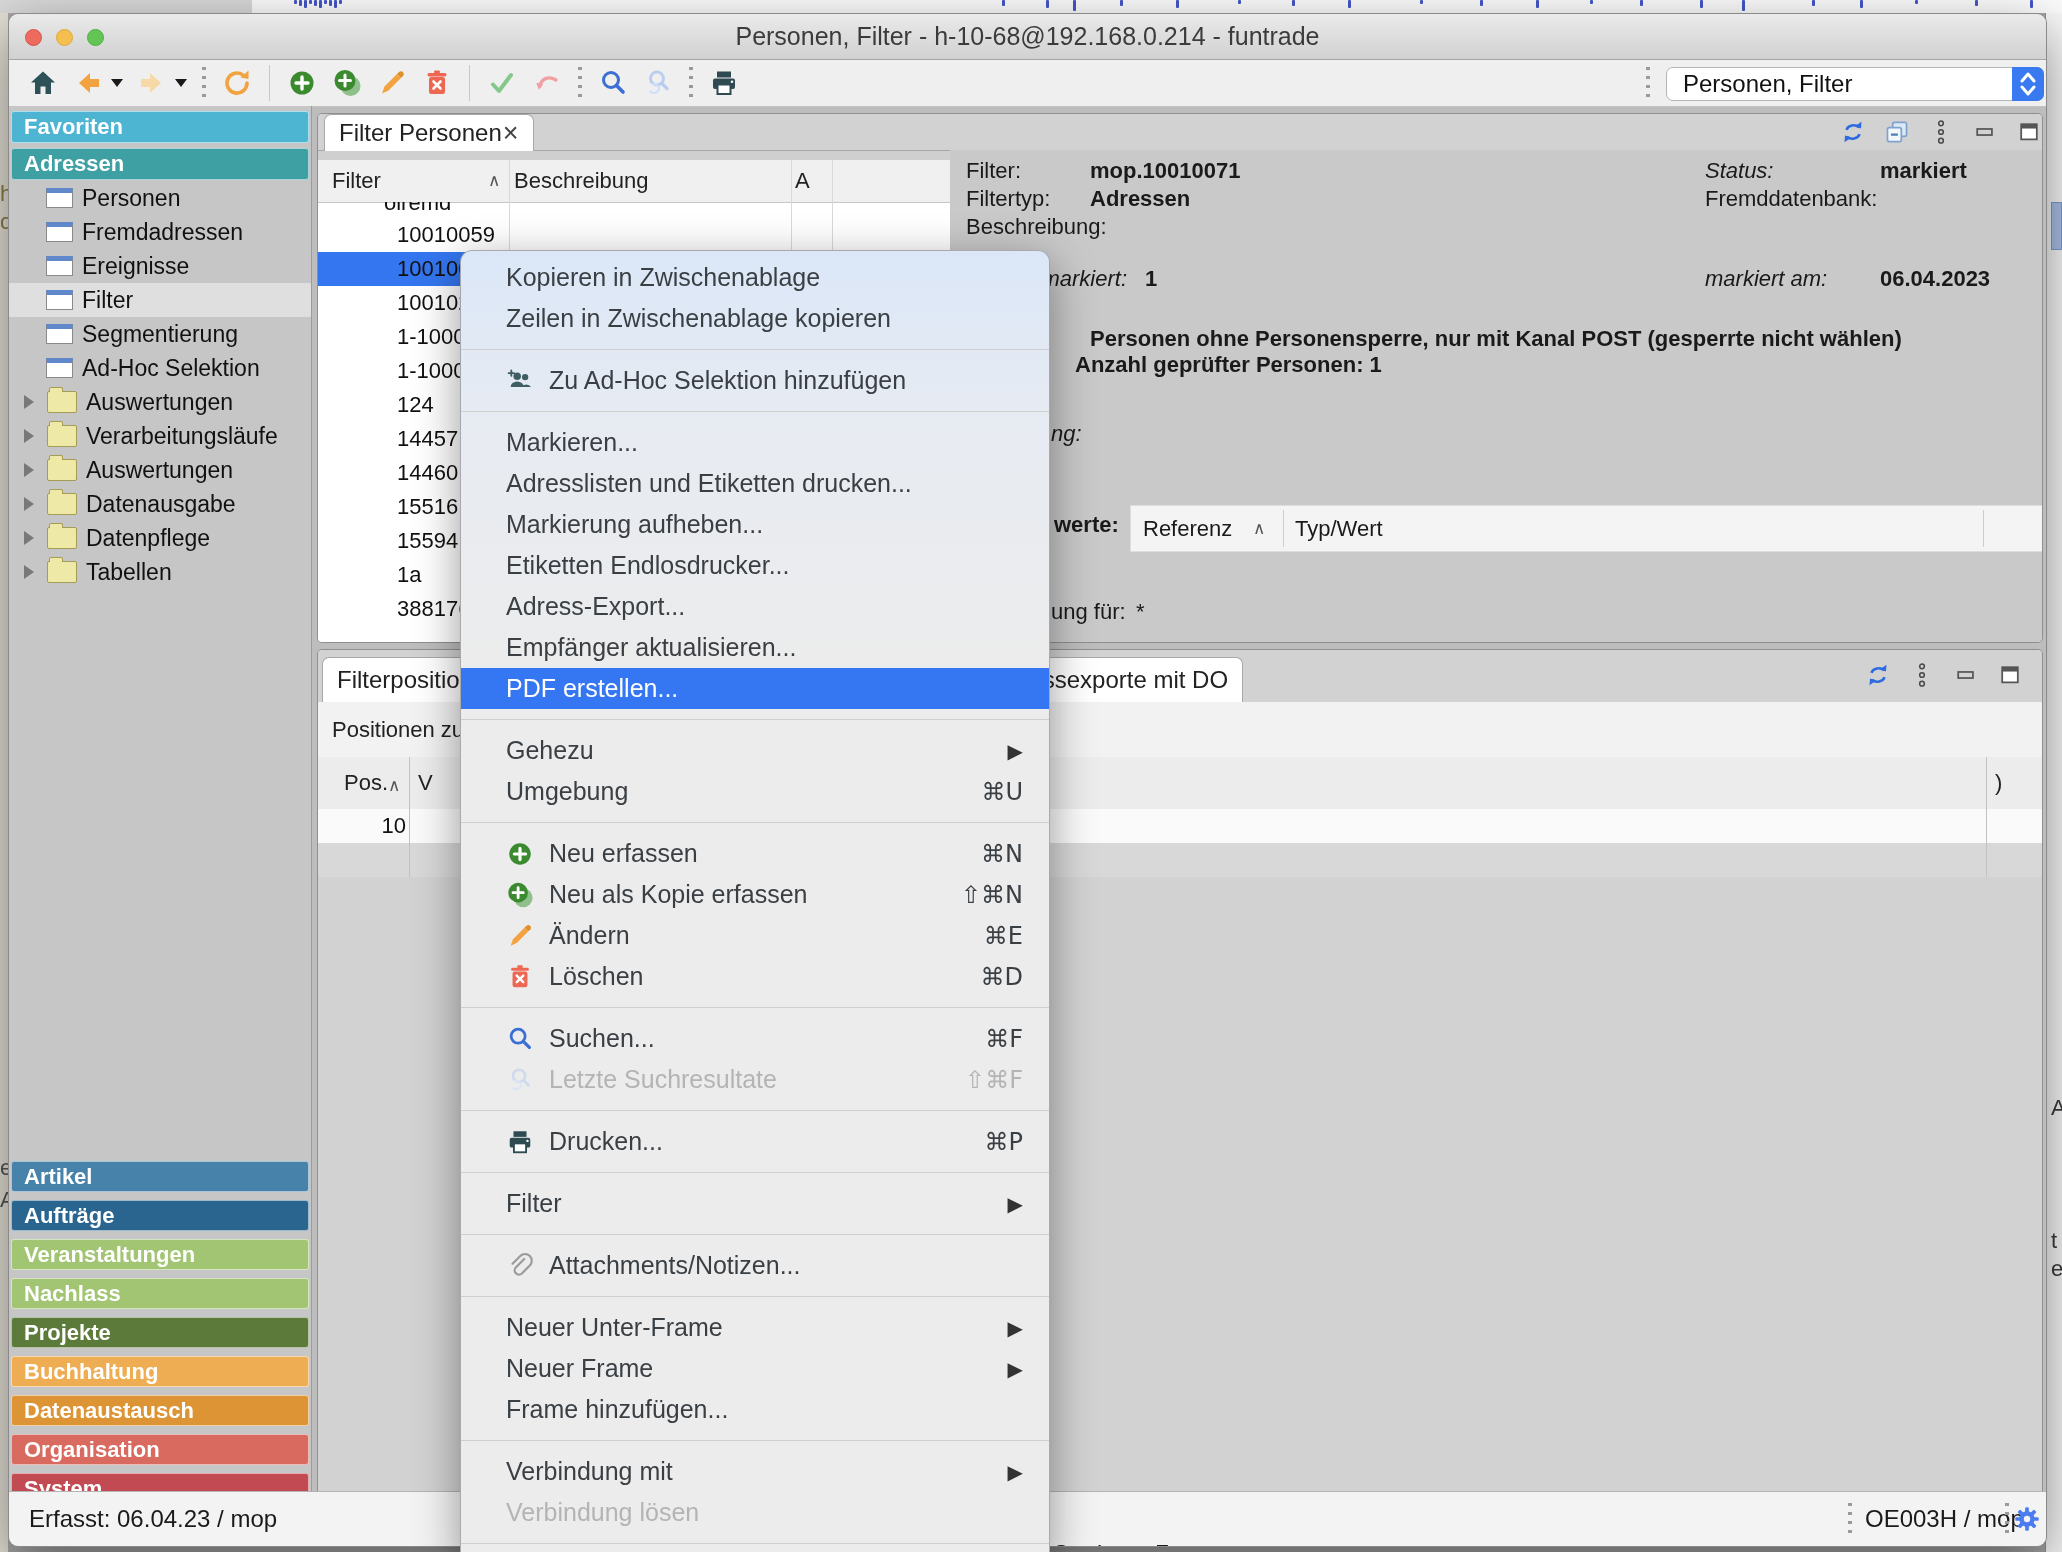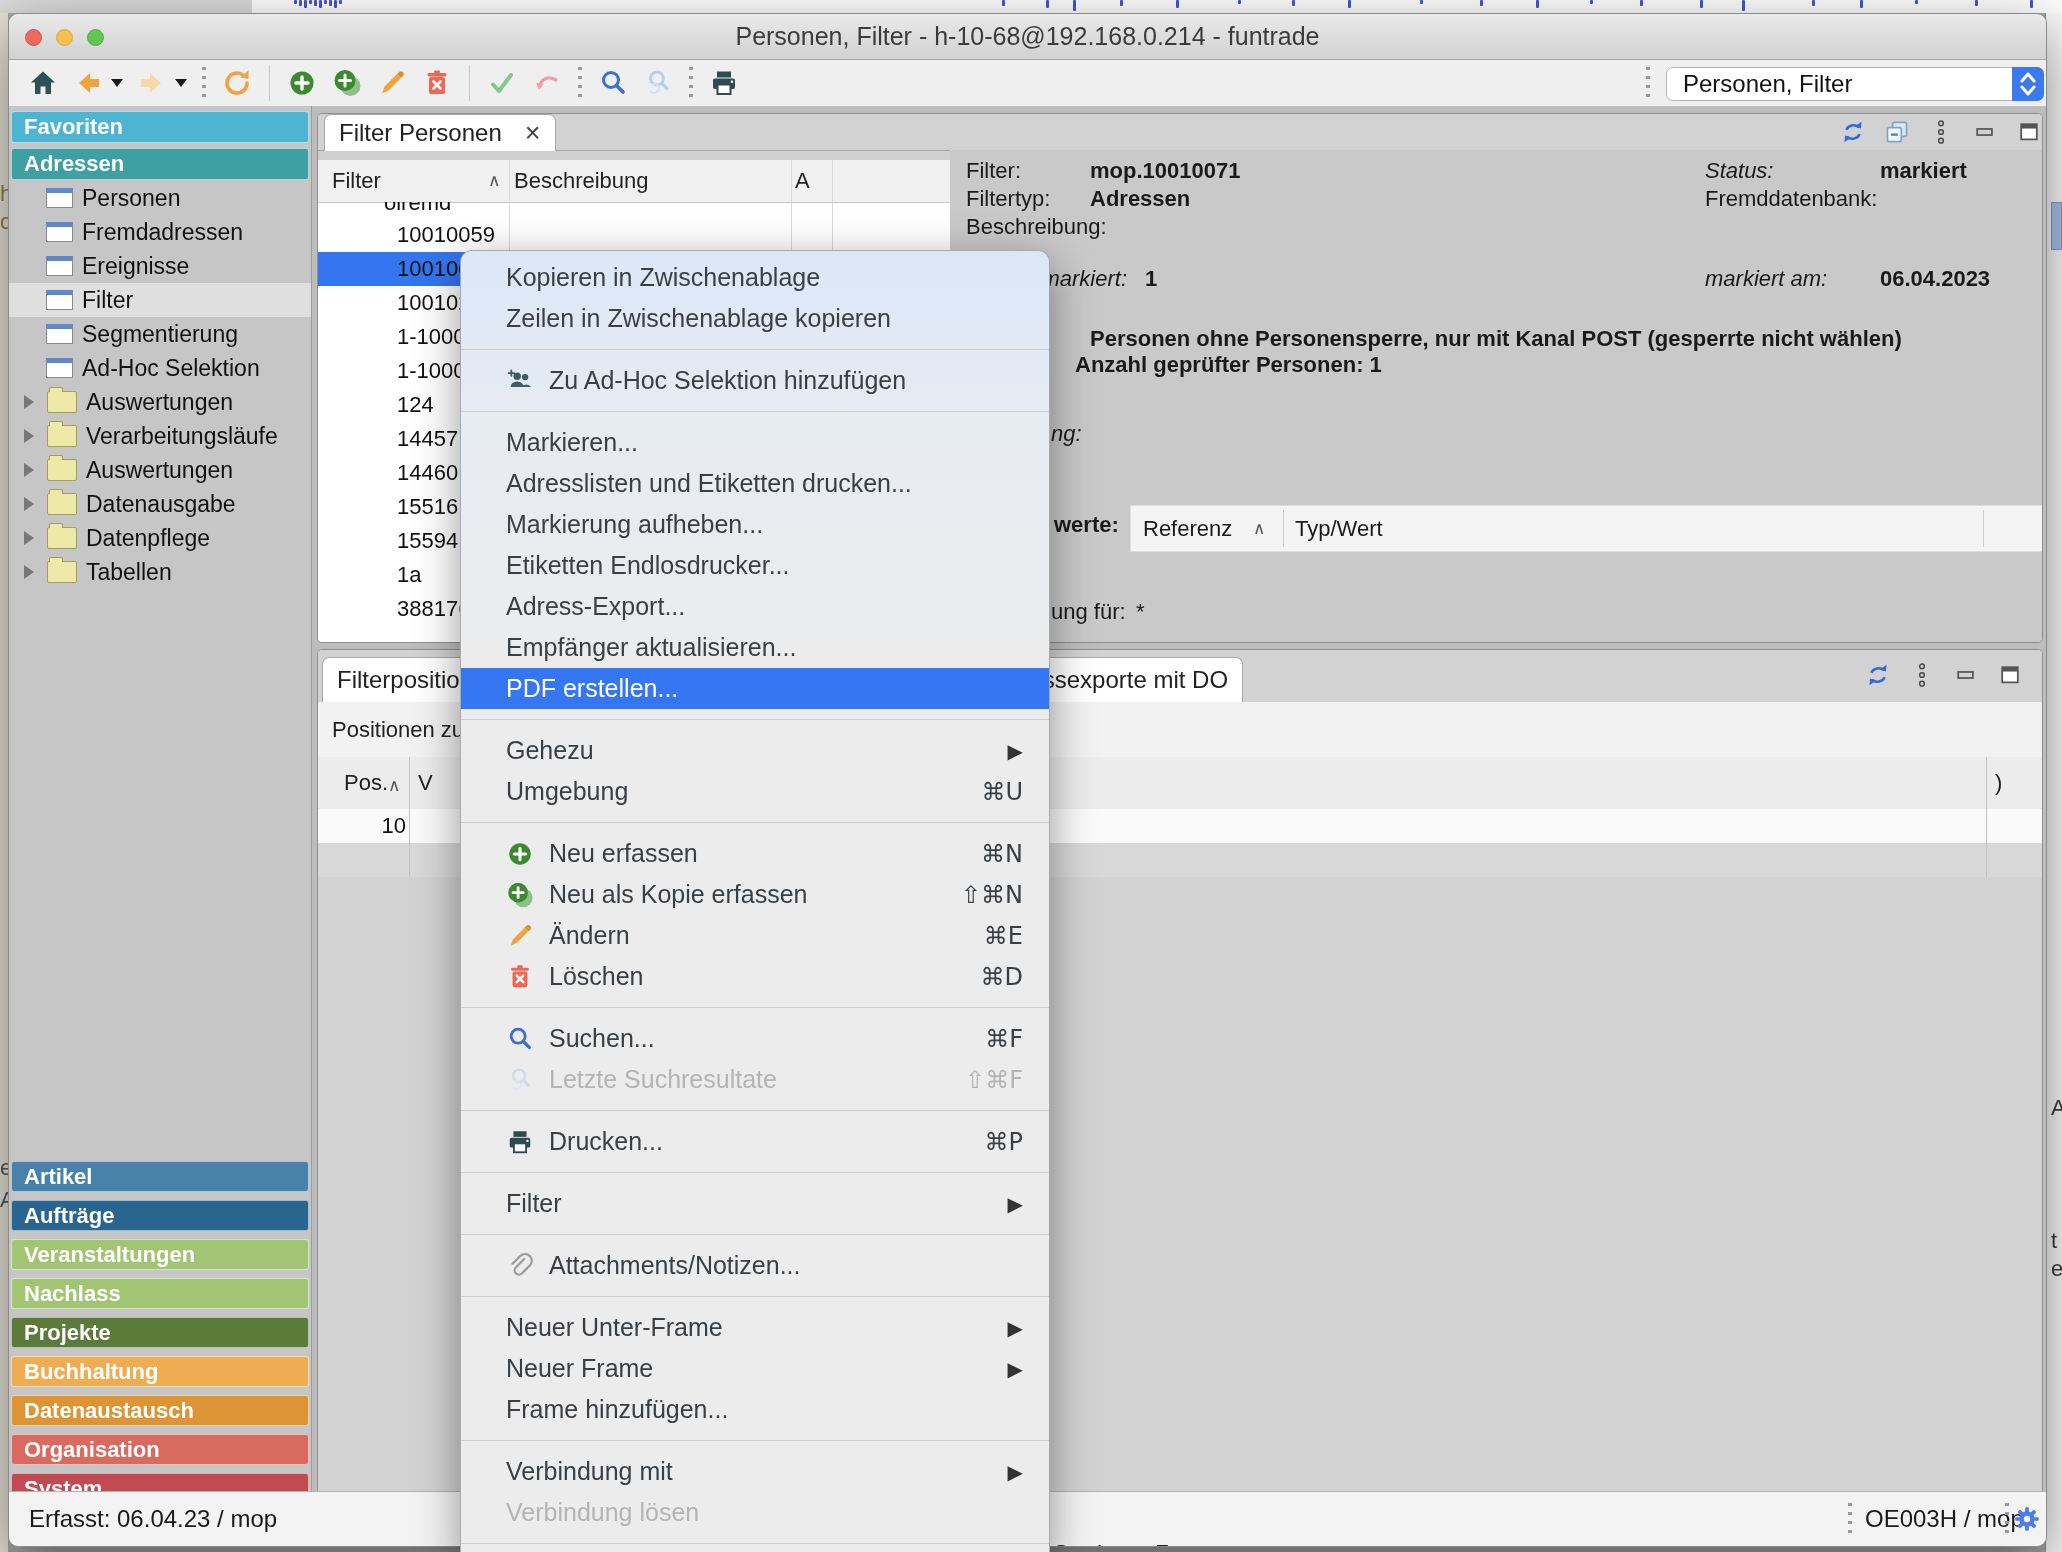--- a/index.html
+++ b/index.html
@@ -47,21 +47,21 @@
   .tree-label{margin-left:9px;}
   .tri{width:0;height:0;border-left:10px solid #787878;border-top:7px solid transparent;border-bottom:7px solid transparent;margin-left:15px;}
   .folder{position:relative;width:28px;height:20px;background:#efe9a8;border:1px solid #a59c55;border-radius:2px;margin-left:13px;}
   .folder:before{content:"";position:absolute;left:1px;top:-5px;width:12px;height:4px;background:#efe9a8;border:1px solid #a59c55;border-bottom:none;border-radius:2px 2px 0 0;}
   
   .pane{position:absolute;background:#cfcfcf;border:1px solid #8f8f8f;border-radius:5px;overflow:hidden;}
   #upper-pane{left:308px;top:99px;width:1724px;height:528px;}
   #lower-pane{left:308px;top:635px;width:1724px;height:850px;}
   .tabstrip{position:absolute;left:0;top:0;width:100%;height:36px;background:#d2d2d2;border-bottom:1px solid #a8a8a8;}
   .tab{position:absolute;top:0;height:36px;background:#fff;border:1px solid #a8a8a8;border-bottom:none;border-radius:7px 7px 0 0;
-       font-size:24px;color:#222;display:flex;align-items:center;padding:0 14px;gap:23px;}
+       font-size:24px;color:#222;display:flex;align-items:center;padding:0 14px;gap:1px;}
   .tab .close{font-size:27px;color:#444;line-height:27px;}
   .pane-icons{position:absolute;top:4px;display:flex;align-items:center;gap:16px;}
   .pane-ic{width:28px;height:28px;display:flex;align-items:center;justify-content:center;}
   .pane-ic svg{width:26px;height:26px;}
   
   #ftable{position:absolute;left:0;top:46px;width:632px;height:482px;background:#fff;border-right:1px solid #9c9c9c;}
   #ftable-header{position:absolute;left:0;top:0;width:100%;height:42px;background:#f0f0f0;border-bottom:1px solid #c6c6c6;
                  font-size:22px;color:#222;}
   .colline{position:absolute;top:0;width:1px;height:482px;background:#d9d9d9;}
   #ftable-rows{position:absolute;left:0;top:42px;width:100%;}

